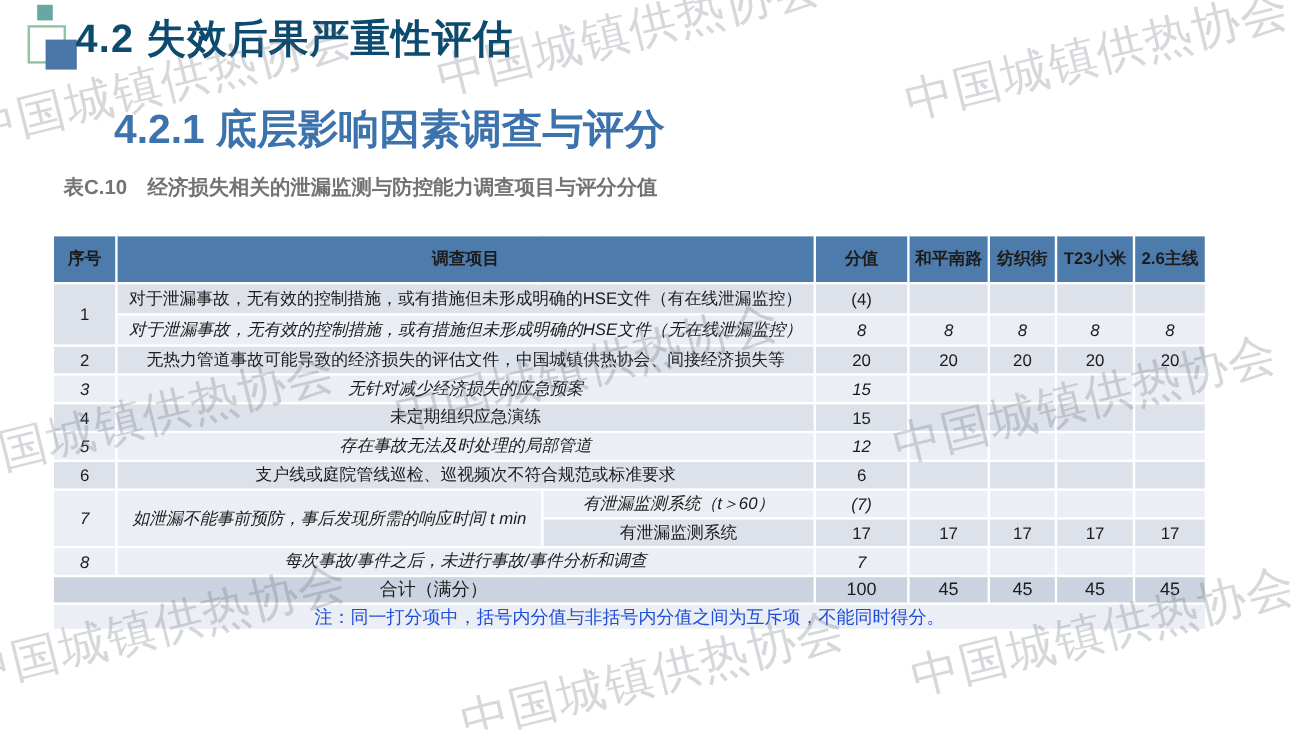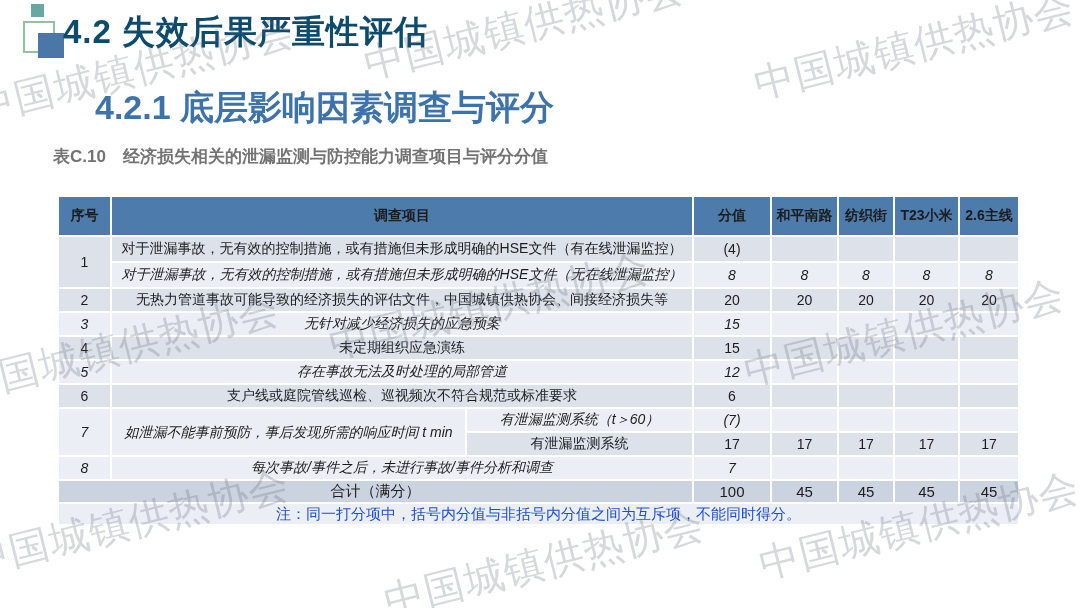--- a/index.html
+++ b/index.html
@@ -11,21 +11,21 @@
   
   .decor-teal{position:absolute;left:31px;top:4px;width:13px;height:13px;background:#68a8a2;}
   .decor-green{position:absolute;left:23px;top:21px;width:28px;height:28px;border:2px solid #92c3a1;background:transparent;}
   .decor-blue{position:absolute;left:38px;top:33px;width:26px;height:25px;background:#4a76a8;}
   
   .title{position:absolute;left:63px;top:10px;font-size:33px;font-weight:bold;color:#0c4a6e;letter-spacing:1px;z-index:10;}
   .subtitle{position:absolute;left:95px;top:85px;font-size:34px;font-weight:bold;color:#3d73ad;z-index:10;}
   .caption{position:absolute;left:53px;top:145px;font-size:17px;font-weight:bold;color:#737373;z-index:10;}
   
   table.score{
-    position:absolute;left:57px;top:195px;width:961px;
+    position:absolute;left:43px;top:195px;width:961px;
     border-collapse:collapse;table-layout:fixed;z-index:5;
   }
   table.score th,table.score td{
     border:2px solid #ffffff;padding:0 2px;text-align:center;
     font-size:14px;color:#1c1c1c;white-space:nowrap;
   }
   thead th{background:#4d7cac;color:#ffffff;font-weight:bold;font-size:15px;height:38px;}
   tr.h26{height:26px;}  tr.h24{height:24px;}  tr.h23{height:23px;}  tr.h22{height:22px;}
   tr.dark  > td{background:#dce1ea;}
   tr.light > td{background:#ebeef4;font-style:italic;}

